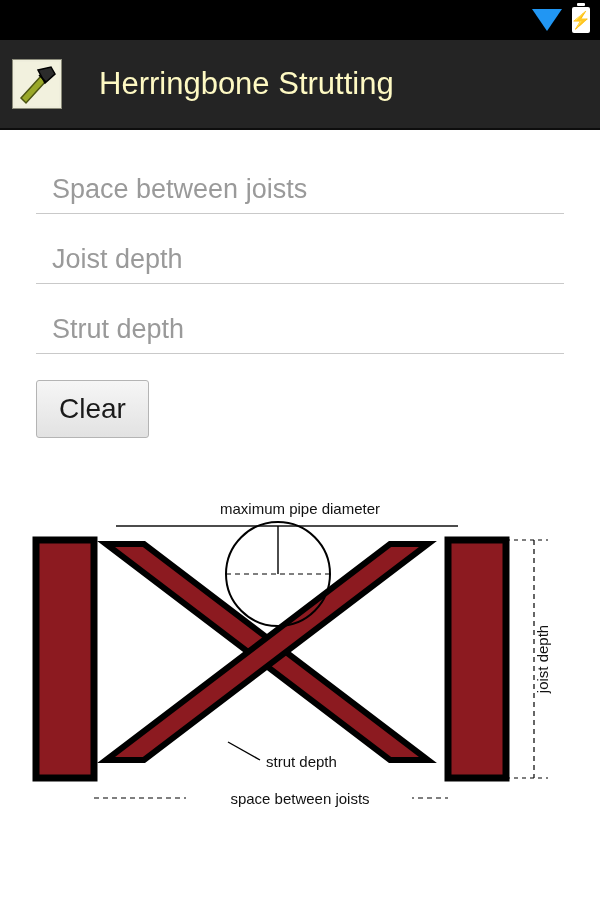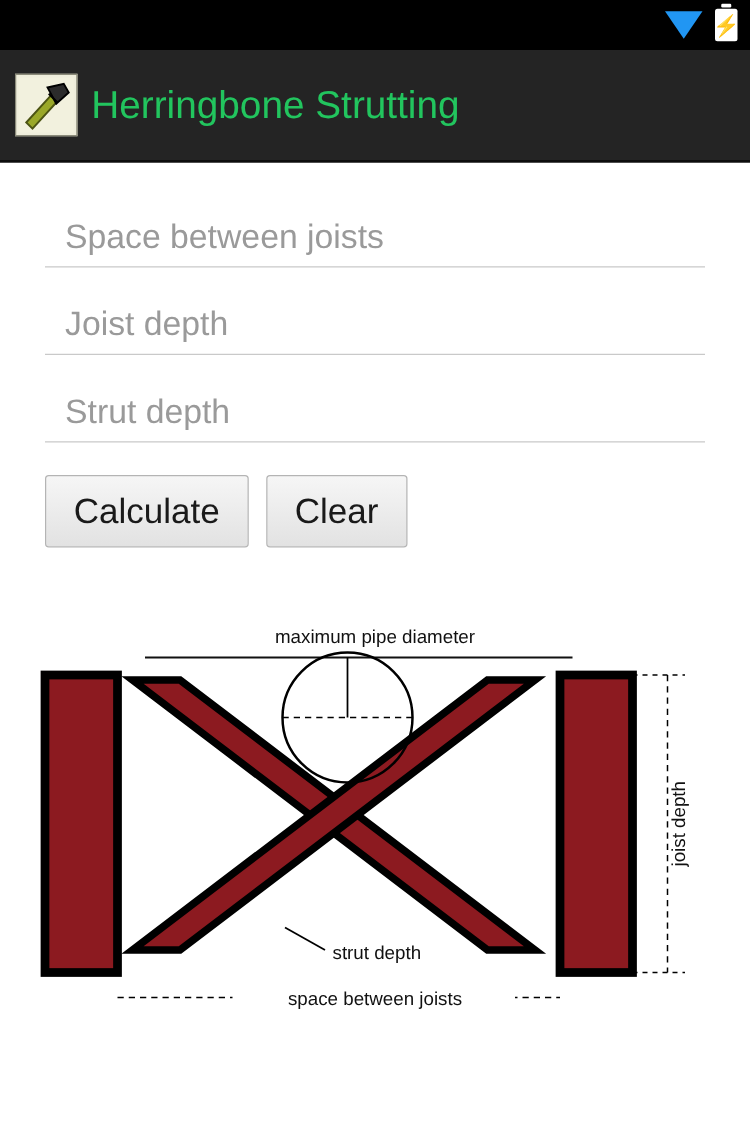--- a/index.html
+++ b/index.html
@@ -81,23 +81,23 @@
     border: 1px solid #8b8b7a;
     display: flex;
     align-items: center;
     justify-content: center;
     position: relative;
     overflow: hidden;
     flex: 0 0 auto;
   }
   .app-icon svg { display: block; }
   .app-title {
-    color: #22c55e;
+    color: #fef9c3;
     font-size: 31px;
-    margin-left: 11px;
+    margin-left: 37px;
     white-space: nowrap;
   }
 
   
   .content {
     padding: 0 36px;
     box-sizing: border-box;
   }
   .field-wrap {
     margin-top: 26px;
@@ -180,21 +180,20 @@
 
   <div class="field-wrap">
     <input class="field" type="text" placeholder="Joist depth" style="">
   </div>
 
   <div class="field-wrap">
     <input class="field" type="text" placeholder="Strut depth" style="">
   </div>
 
   <div class="buttons-row">
-    <button class="btn">Calculate</button>
     <button class="btn">Clear</button>
   </div>
 </div>
 
 <div class="diagram-wrap">
   <svg class="diagram" viewBox="0 0 544 330">
 
     <text class="dim-label" x="272" y="22" text-anchor="middle">maximum pipe diameter</text>
     <line x1="88" y1="34" x2="430" y2="34" stroke="#111" stroke-width="1.6"></line>
 

